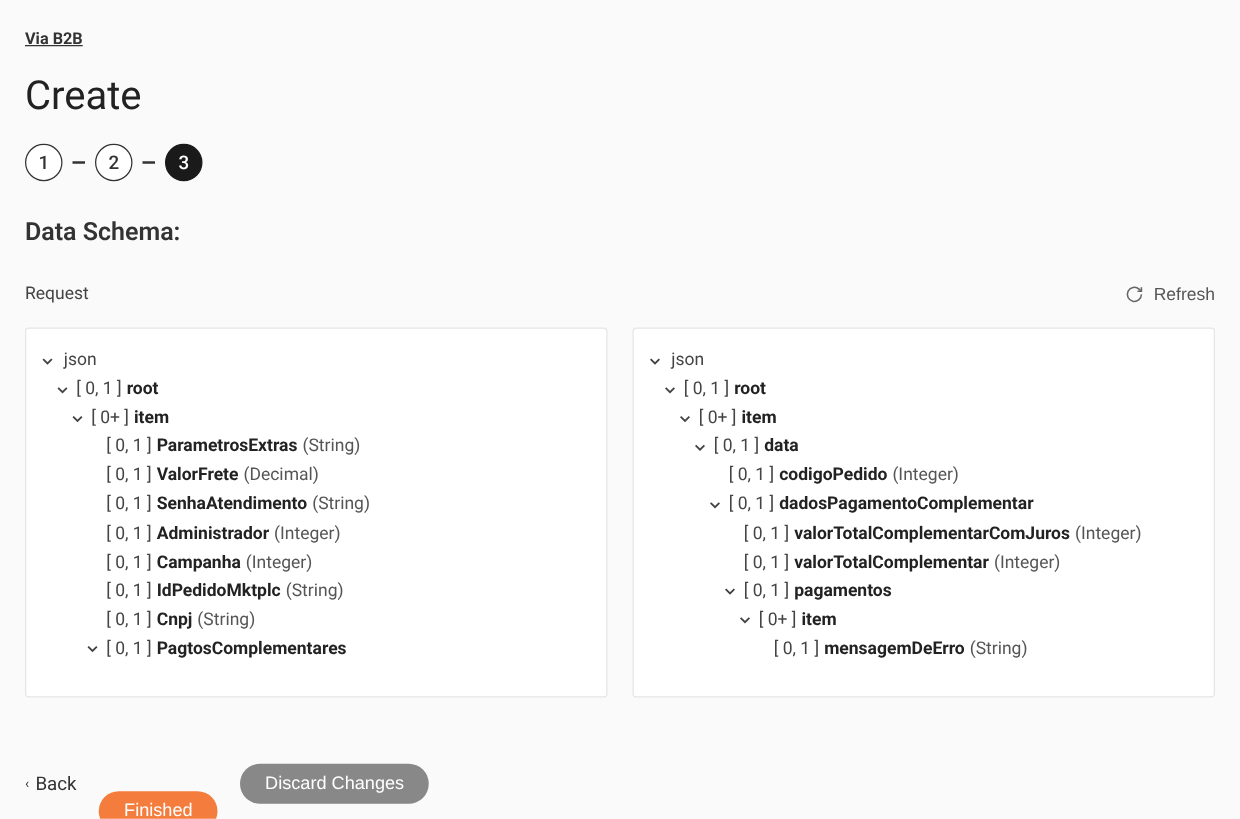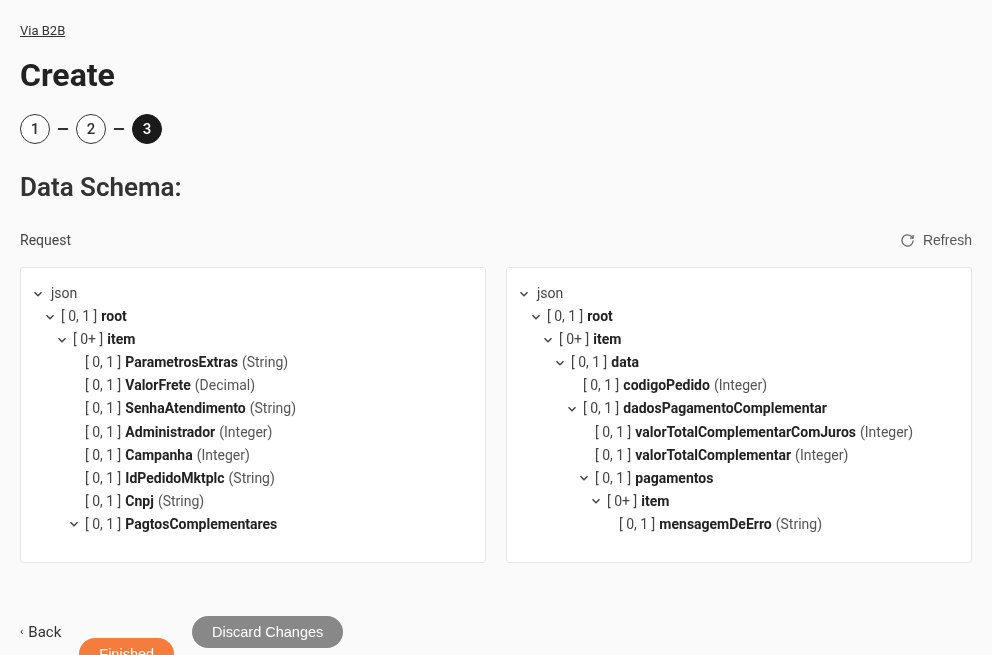--- a/index.html
+++ b/index.html
@@ -15,24 +15,25 @@
       width: 992px;
       height: 655px;
     }
     .breadcrumb {
       font-size: 13px;
       color: #333;
       text-decoration: underline;
       cursor: pointer;
       margin-bottom: 18px;
       display: inline-block;
+      font-weight: bold;
     }
     .page-title {
       font-size: 32px;
-      font-weight: 700;
+      font-weight: 400;
       color: #222;
       margin-bottom: 20px;
     }
     .stepper {
       display: flex;
       align-items: center;
       gap: 8px;
       margin-bottom: 28px;
     }
     .step {
@@ -52,21 +53,21 @@
       background: #1a1a1a;
       color: #fff;
       border-color: #1a1a1a;
     }
     .step-connector {
       height: 1.5px;
       width: 10px;
       background: #333;
     }
     .section-title {
-      font-size: 26px;
+      font-size: 20px;
       font-weight: 600;
       margin-bottom: 30px;
     }
     .schema-panels {
       display: flex;
       gap: 20px;
     }
     .schema-side {
       flex: 1;
       min-width: 0;

